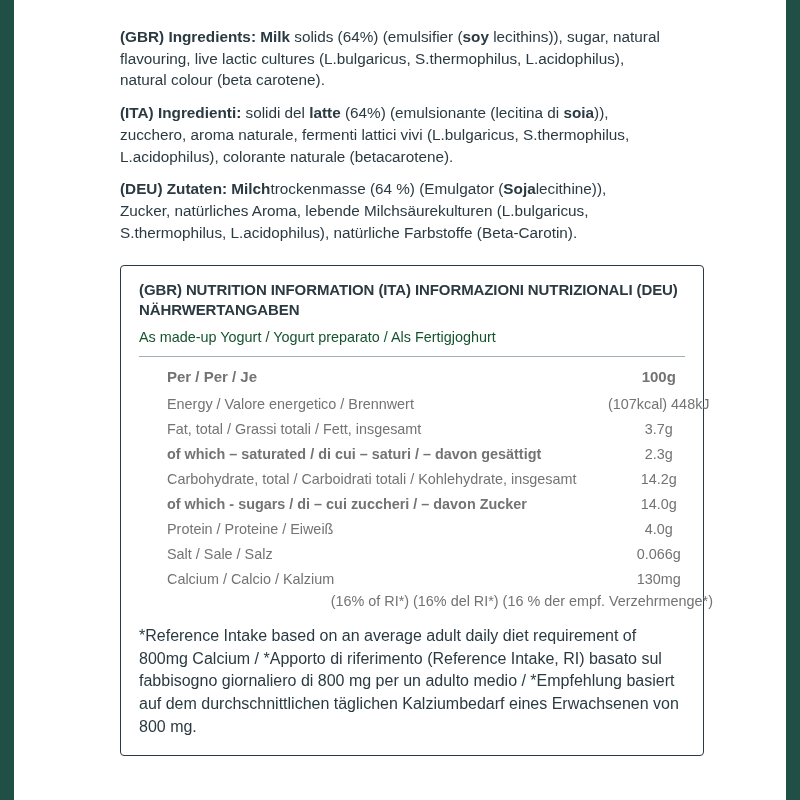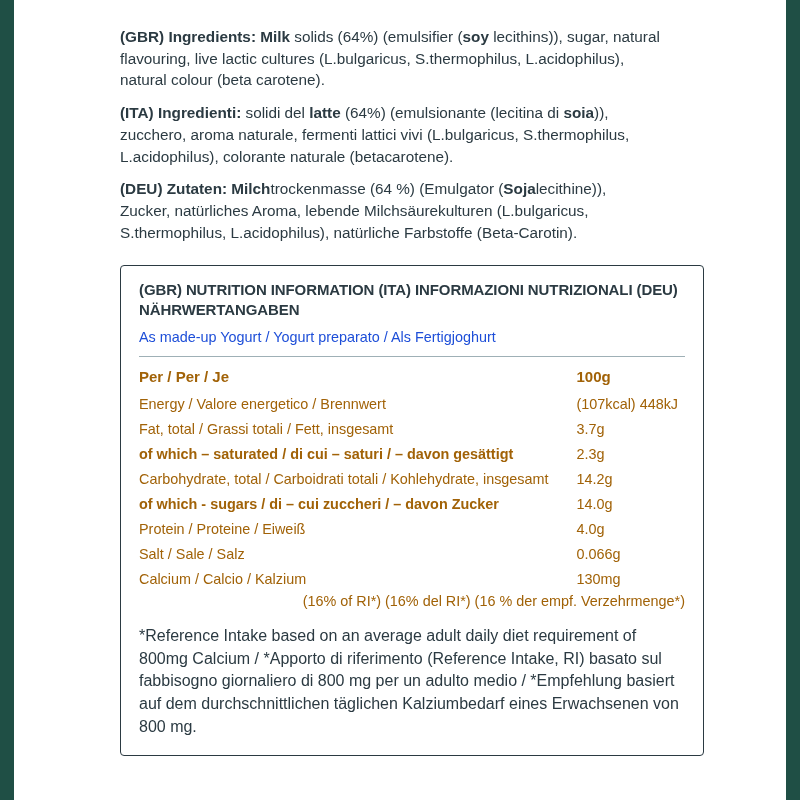--- a/index.html
+++ b/index.html
@@ -55,41 +55,42 @@
     font-size: 15px;
     font-weight: bold;
     line-height: 1.32;
     color: #2b3a42;
     margin: 0 0 8px 0;
     letter-spacing: -0.1px;
   }
   .nutri-sub {
     font-size: 14.4px;
     line-height: 1.3;
-    color: #1d4ed8;
+    color: #14532d;
     margin: 0 0 9px 0;
   }
   .nutri-divider {
     height: 1px;
     background: #9fb0b6;
     margin: 0 0 8px 0;
   }
   table.nutri-table {
     width: 100%;
     border-collapse: collapse;
     font-size: 14.4px;
-    color: #a16207;
+    color: #737373;
+    margin-left: 28px;
   }
   table.nutri-table td {
     padding: 3.4px 0;
     vertical-align: top;
     line-height: 1.26;
   }
   td.val {
-    text-align: left;
+    text-align: center;
     white-space: nowrap;
     padding-left: 10px;
   }
   tr.head-row td {
     font-weight: bold;
     font-size: 15px;
     padding-bottom: 5px;
   }
   td.indent {
     padding-left: 22px;

